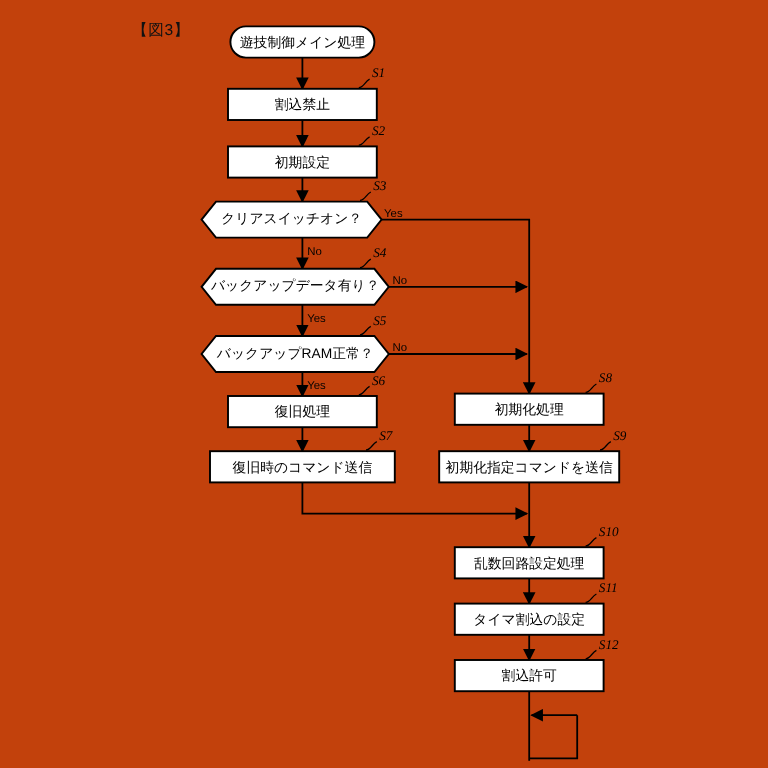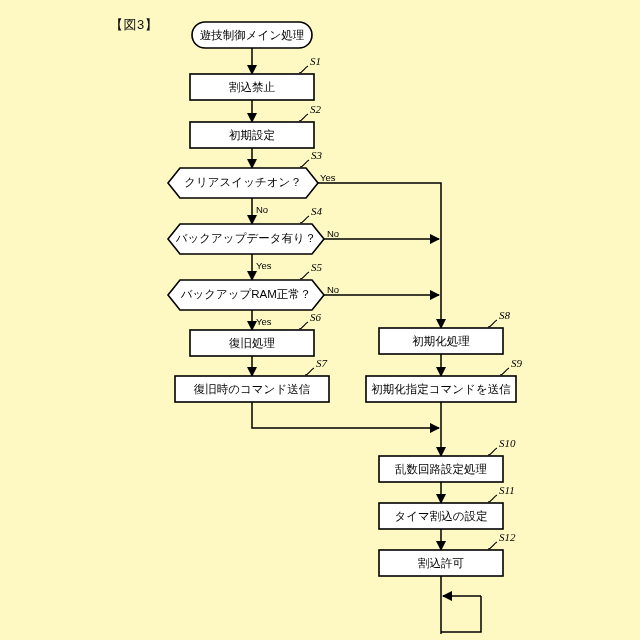--- a/index.html
+++ b/index.html
@@ -8,21 +8,21 @@
     padding: 0;
     background: #ffffff;
   }
   body {
     font-family: "Liberation Sans", "DejaVu Sans", sans-serif;
   }
   #canvas {
     position: relative;
     width: 640px;
     height: 640px;
-    background: #fef9c3;
+    background: #c2410c;
     overflow: hidden;
   }
   #figure-label {
     position: absolute;
     left: 110px;
     top: 16px;
     font-size: 13px;
     color: #111111;
     letter-spacing: 0.5px;
     white-space: nowrap;

